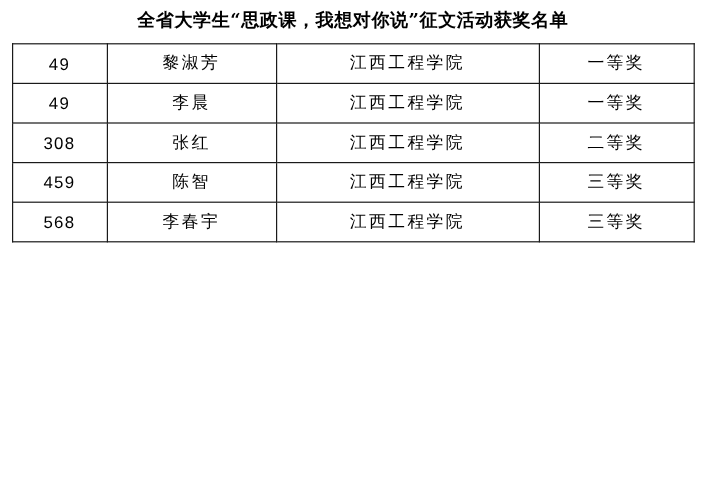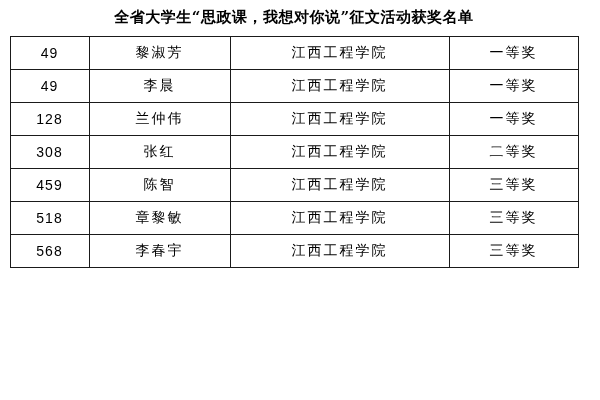--- a/index.html
+++ b/index.html
@@ -82,50 +82,38 @@
         <td class="col-prize">一等奖</td>
       </tr>
 
       <tr>
         <td class="col-rank">49</td>
         <td class="col-name">李晨</td>
         <td class="col-school">江西工程学院</td>
         <td class="col-prize">一等奖</td>
       </tr>
 
-      <tr>
-        <td class="col-rank">128</td>
-        <td class="col-name">兰仲伟</td>
-        <td class="col-school">江西工程学院</td>
-        <td class="col-prize">一等奖</td>
-      </tr>
 
 
 
       <tr>
         <td class="col-rank">308</td>
         <td class="col-name">张红</td>
         <td class="col-school">江西工程学院</td>
         <td class="col-prize">二等奖</td>
       </tr>
 
 
       <tr>
         <td class="col-rank">459</td>
         <td class="col-name">陈智</td>
         <td class="col-school">江西工程学院</td>
         <td class="col-prize">三等奖</td>
       </tr>
 
-      <tr>
-        <td class="col-rank">518</td>
-        <td class="col-name">章黎敏</td>
-        <td class="col-school">江西工程学院</td>
-        <td class="col-prize">三等奖</td>
-      </tr>
 
       <tr>
         <td class="col-rank">568</td>
         <td class="col-name">李春宇</td>
         <td class="col-school">江西工程学院</td>
         <td class="col-prize">三等奖</td>
       </tr>
 
     </tbody>
   </table>

